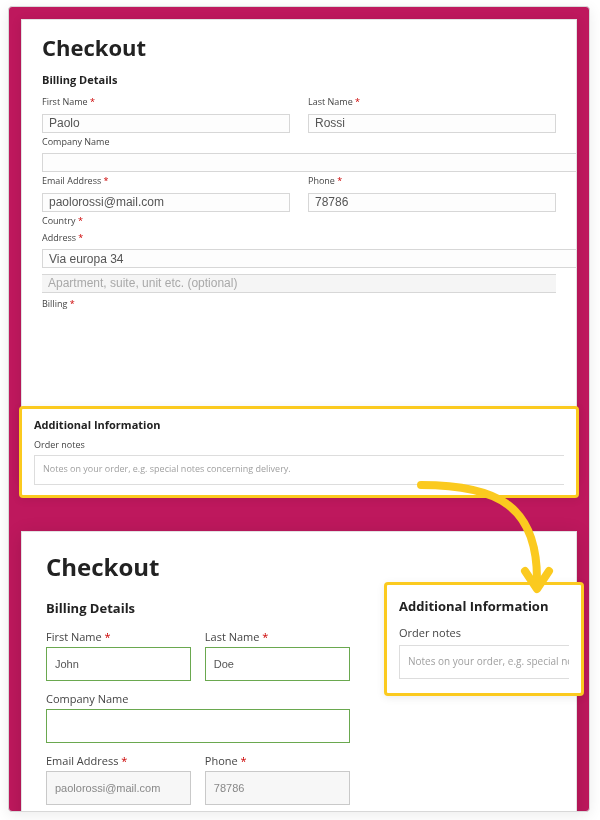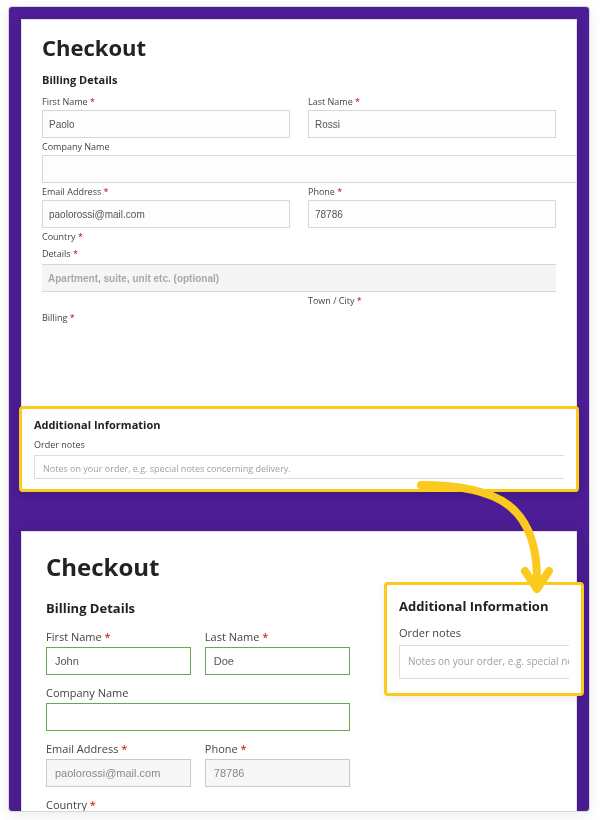--- a/index.html
+++ b/index.html
@@ -11,21 +11,21 @@
     position: relative;
     overflow: hidden;
   }
   .outer-frame {
     position: absolute;
     top: 6px; left: 8px;
     width: 582px; height: 806px;
     border: 1px solid #d8d8d8;
     border-radius: 4px;
     box-shadow: 0 3px 14px rgba(0,0,0,0.08);
-    background: #4c1d95;
+    background: #be185d;
     overflow: hidden;
   }
 
   
   .top-panel {
     position: absolute;
     top: 12px; left: 12px;
     width: 556px;
     border: 1px solid #e2e2e2;
     box-shadow: 0 2px 10px rgba(0,0,0,0.10);
@@ -42,41 +42,41 @@
   }
   .t-row { display: flex; gap: 18px; margin-bottom: 2px; }
   .t-field { flex: 1; min-width: 0; }
   .t-field.full { flex: 1 1 100%; }
   .t-field.right-bleed { margin-right: -20px; }
   .t-field.both-bleed { margin-left: -20px; margin-right: -20px; padding: 0 20px; }
   .t-label { font-size: 9px; color: #444; display: block; margin-bottom: 2px; }
   .t-label .star { color: #c00; }
   .t-input {
     width: 100%;
-    height: 28px;
+    height: 19px;
     border: 1px solid #d7d7d7;
     background: #fdfdfd;
-    font-size: 10px;
+    font-size: 12px;
     padding: 0 6px;
     color: #555;
   }
   .t-input.green { border-color: #6aa84f; }
   .t-input::placeholder { color: #a9a9a9; }
   .t-select {
     position: relative;
   }
   .t-select::after {
     content: "▾";
     position: absolute;
     right: 6px; top: 50%;
     transform: translateY(-50%);
     font-size: 9px; color: #666;
     pointer-events: none;
   }
-  .t-input.l-bleed { border-left: none; font-weight: bold; }
+  .t-input.l-bleed { border-left: none; }
   .t-input.r-bleed { border-right: none; }
 
   
   .top-highlight {
     position: absolute;
     left: -3px;
     width: 560px;
     border: 3px solid #fbca1f;
     border-radius: 4px;
     background: #fff;
@@ -85,21 +85,21 @@
     z-index: 5;
   }
   .top-highlight h3 {
     font-size: 11px; font-weight: 700; color: #222;
     margin-bottom: 6px;
   }
   .top-highlight .notes-label {
     font-size: 9px; color: #444; margin-bottom: 4px;
   }
   .top-highlight .notes-box {
-    height: 24px; border: 1px solid #ddd;
+    height: 30px; border: 1px solid #ddd;
     font-size: 9px; color: #a0a0a0;
     padding: 6px 8px;
     border-right: none;
   }
 
   .your-order {
     font-size: 11px; font-weight: 700; color: #222;
     margin: 24px 0 4px 0;
   }
   .order-head {
@@ -133,21 +133,21 @@
     font-size: 13px; font-weight: 700; color: #222;
     margin-bottom: 12px;
   }
   .b-row { display: flex; gap: 14px; margin-bottom: 10px; }
   .b-field { flex: 1; min-width: 0; }
   .b-label { font-size: 11px; color: #444; margin-bottom: 3px; display: block; }
   .b-label .star { color: #c00; }
   .b-input {
     width: 100%; height: 28px;
     border: 1px solid #6aa84f;
-    font-size: 11px; padding: 4px 8px;
+    font-size: 11px; padding: 16px 8px;
     color: #555; background: #fff;
   }
   .b-input.gray { border-color: #c9c9c9; background: #f7f7f7; color: #888; }
 
   
   .bottom-highlight {
     position: absolute;
     top: 50px; right: -8px;
     width: 200px;
     border: 3px solid #fbca1f;
@@ -219,34 +219,34 @@
     </div>
 
     <div class="t-row">
       <div class="t-field full right-bleed">
         <label class="t-label"><span>Country</span> <span class="star">*</span></label>
       </div>
     </div>
 
     <div class="t-row">
       <div class="t-field full right-bleed">
-        <label class="t-label"><span>Details</span> <span class="star">*</span></label>
+        <label class="t-label"><span>Address</span> <span class="star">*</span></label>
+        <input class="t-input r-bleed" value="Via europa 34" style="">
       </div>
     </div>
     <div class="t-row">
       <div class="t-field full both-bleed">
         <input class="t-input l-bleed r-bleed" style="background: rgb(245, 245, 245);" placeholder="Apartment, suite, unit etc. (optional)">
       </div>
     </div>
 
     <div class="t-row">
       <div class="t-field">
       </div>
       <div class="t-field">
-        <label class="t-label"><span>Town / City</span> <span class="star">*</span></label>
       </div>
     </div>
 
     <div class="t-row">
       <div class="t-field" style="flex:0 0 50%;">
         <label class="t-label"><span>Billing</span> <span class="star">*</span></label>
       </div>
     </div>
 
     <div class="top-highlight" style="top:386px;">

